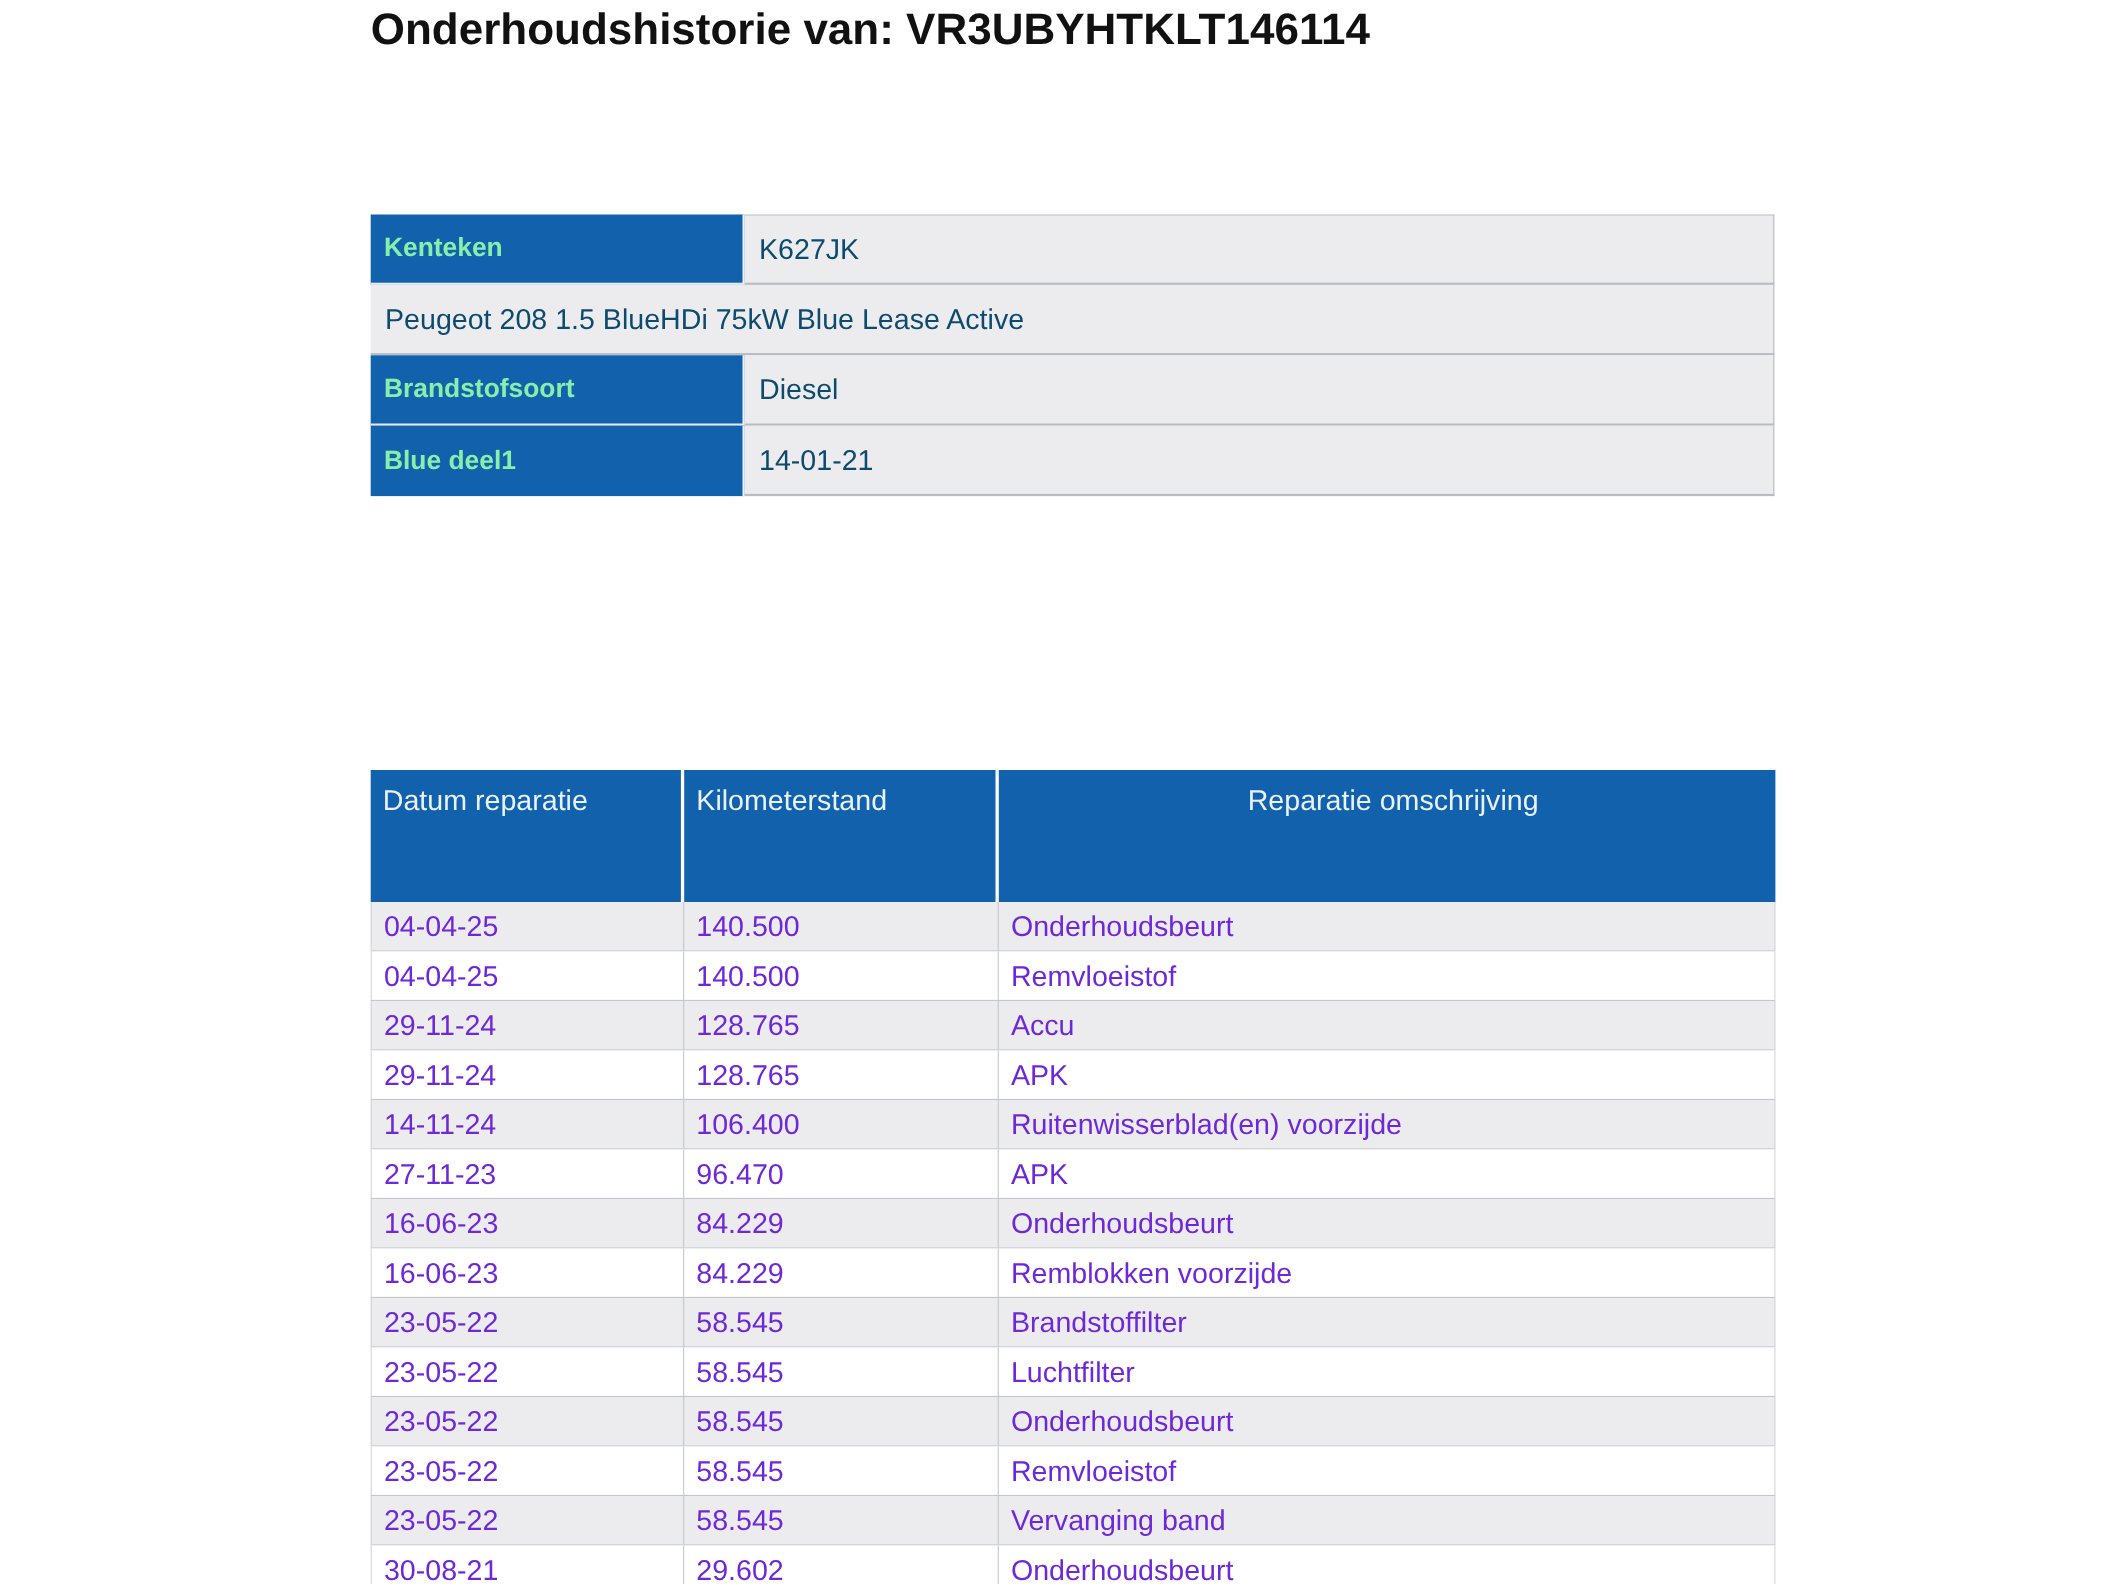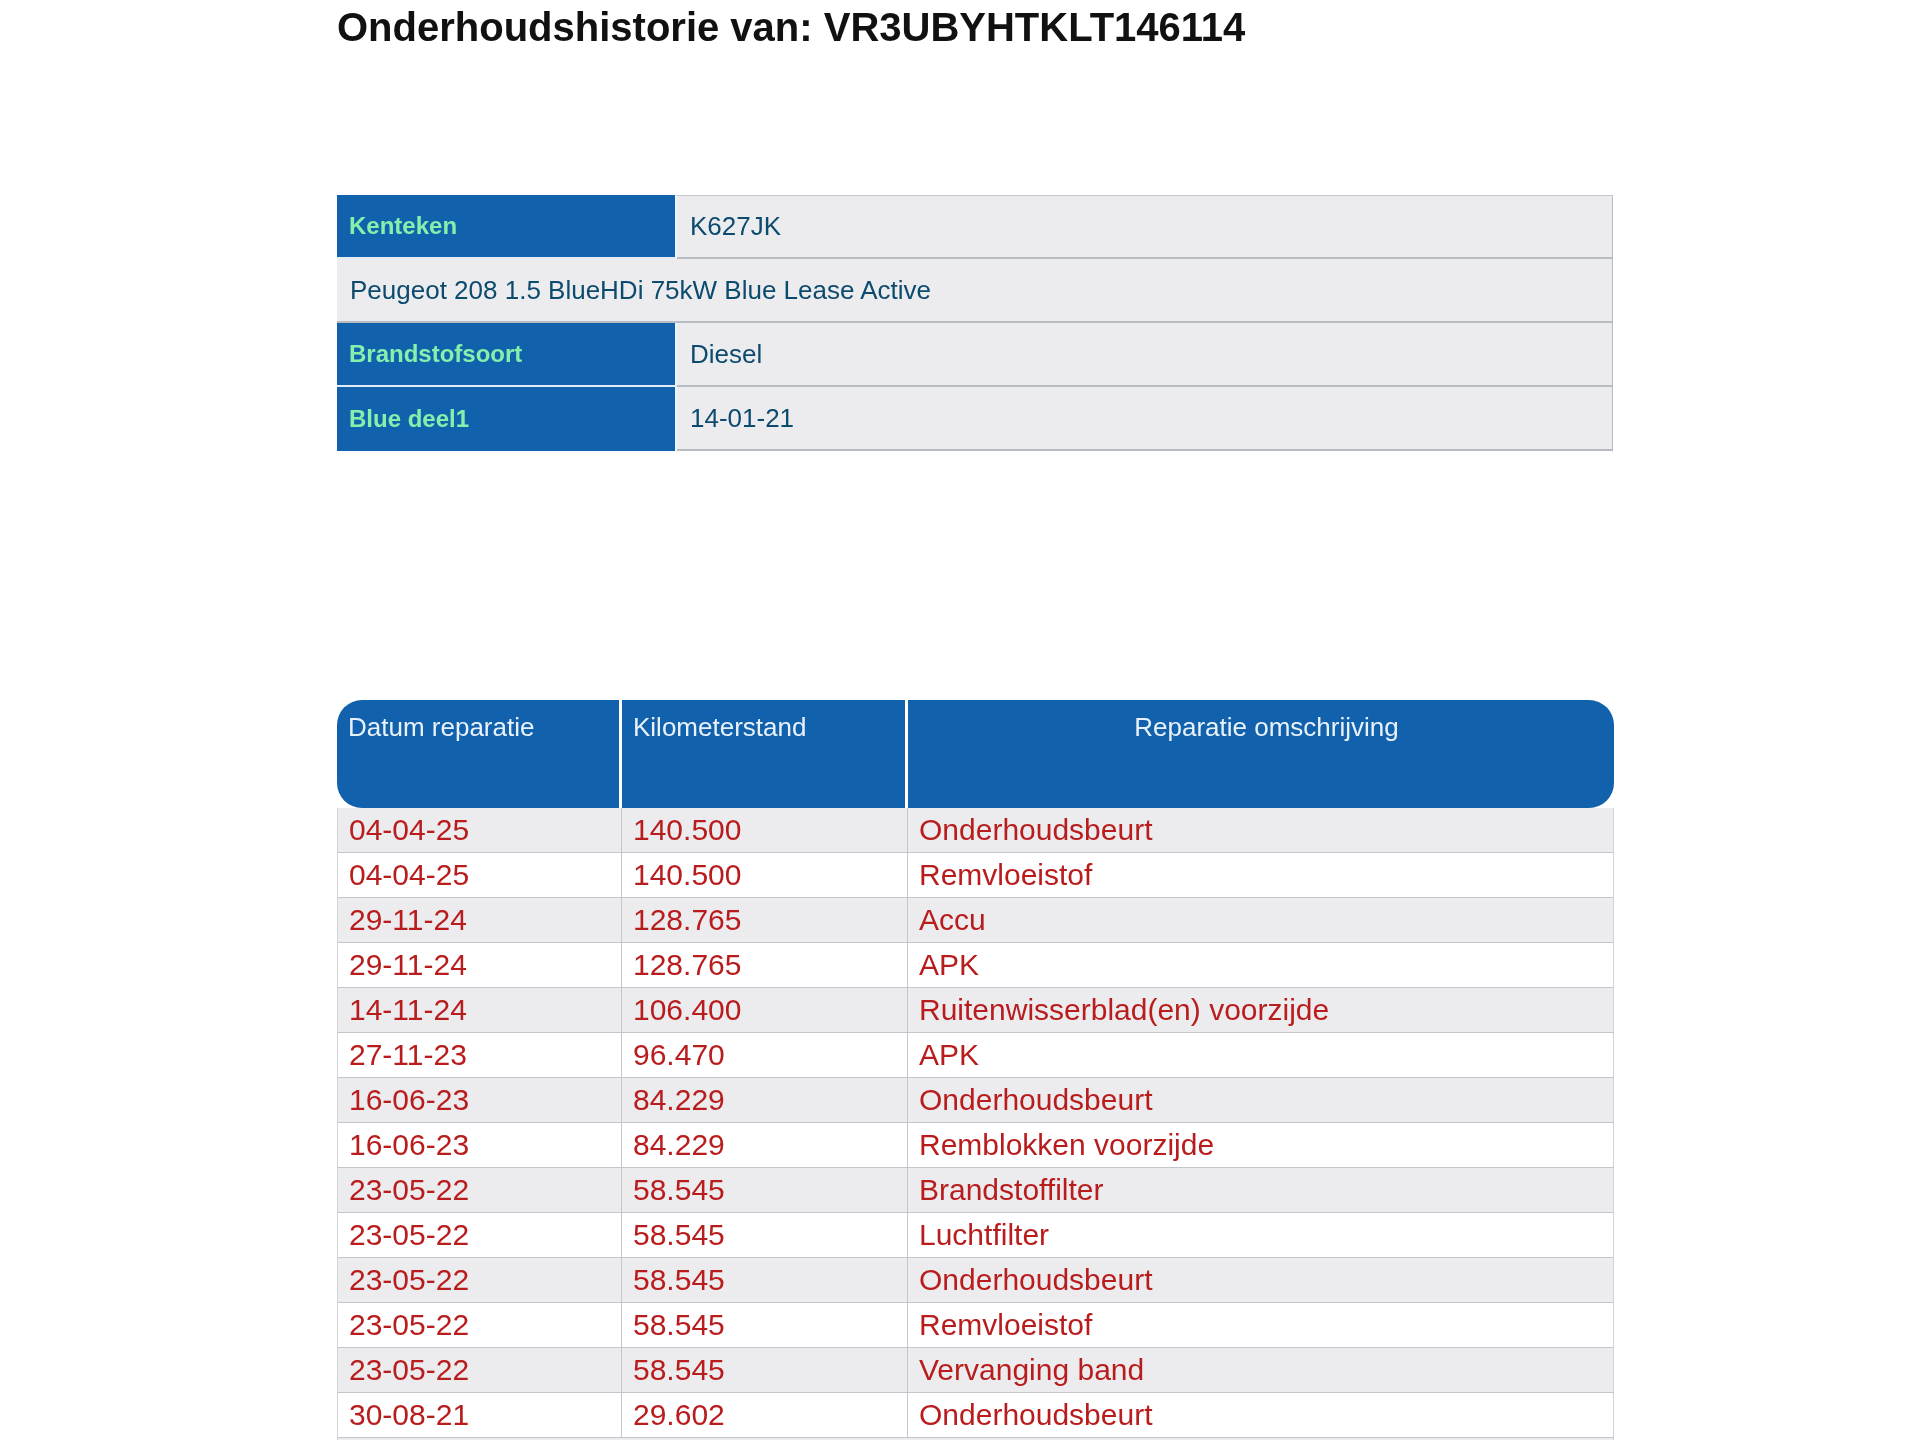--- a/index.html
+++ b/index.html
@@ -70,23 +70,22 @@
   
   #maintenance {
     position: absolute;
     left: 337px;
     top: 700px;
     width: 1277px;
   }
   #m-header {
     display: flex;
     box-sizing: border-box;
-    height: 108px;
+    height: 120px;
     background: var(--blue, #1261ac);
-    border-radius: 25px;
   }
   .m-hcell {
     box-sizing: border-box;
     padding: 12px 0 0 11px;
     color: #e9f2fb;
     font-size: 26px;
     white-space: nowrap;
     overflow: hidden;
   }
   .m-hcell.c0 { width: 285px; border-right: 3px solid #ffffff; }
@@ -99,22 +98,22 @@
     border-bottom: 1px solid #c3c7cd;
     border-left: 1px solid #d2d5da;
   }
   .m-row.gray  { background: var(--rowAlt, #ececef); }
   .m-row.white { background: #ffffff; }
   .m-cell {
     box-sizing: border-box;
     display: flex;
     align-items: center;
     padding-left: 11px;
-    font-size: 30px;
-    color: #b91c1c;
+    font-size: 26px;
+    color: #6d28d9;
     white-space: nowrap;
     overflow: hidden;
   }
   .m-cell.c0 { width: 284px; border-right: 1px solid #c3c7cd; }
   .m-cell.c1 { width: 286px; border-right: 1px solid #c3c7cd; }
   .m-cell.c2 { width: 706px; border-right: 1px solid #d2d5da; }
   #m-partial {
     height: 2px;
     background: var(--rowAlt, #ececef);
     border-left: 1px solid #d2d5da;

